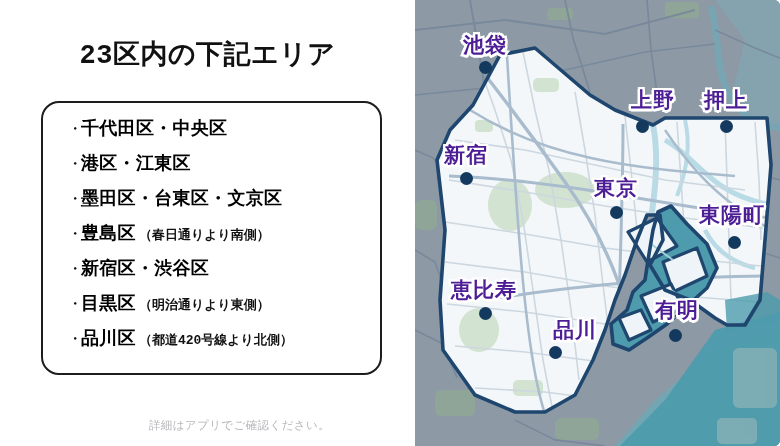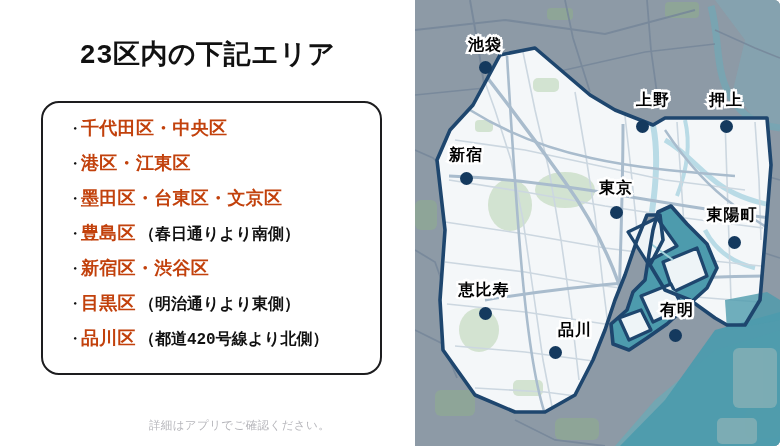--- a/index.html
+++ b/index.html
@@ -59,25 +59,25 @@
   .bullet {
     width: 14px;
     flex: 0 0 14px;
     font-size: 16px;
     line-height: 1;
     color: #111111;
   }
   .area-main {
     font-size: 18px;
     font-weight: 800;
-    color: #c2410c;
+    color: #000000;
     letter-spacing: 0.3px;
   }
   .area-note {
-    font-size: 16px;
+    font-size: 13px;
     font-weight: 700;
     color: #111111;
     margin-left: 3px;
     letter-spacing: 0;
   }
   .footnote {
     position: absolute;
     left: 0;
     width: 415px;
     text-align: center;
@@ -94,23 +94,23 @@
     left: 415px; top: 0;
     width: 365px; height: 446px;
     overflow: hidden;
     background: #8d9aa6;
   }
   .map-svg { display: block; width: 365px; height: 446px; }
 
   .map-label {
     position: absolute;
     transform: translate(-50%, -50%);
-    font-size: 16px;
+    font-size: 21px;
     font-weight: 800;
-    color: #000000;
+    color: #4c1d95;
     letter-spacing: 1px;
     white-space: nowrap;
     -webkit-text-stroke: 4px #ffffff;
     paint-order: stroke fill;
     text-shadow:
       -2px -2px 0 #fff, 2px -2px 0 #fff, -2px 2px 0 #fff, 2px 2px 0 #fff,
       -2.5px 0 0 #fff, 2.5px 0 0 #fff, 0 -2.5px 0 #fff, 0 2.5px 0 #fff;
   }
   .map-dot {
     position: absolute;

